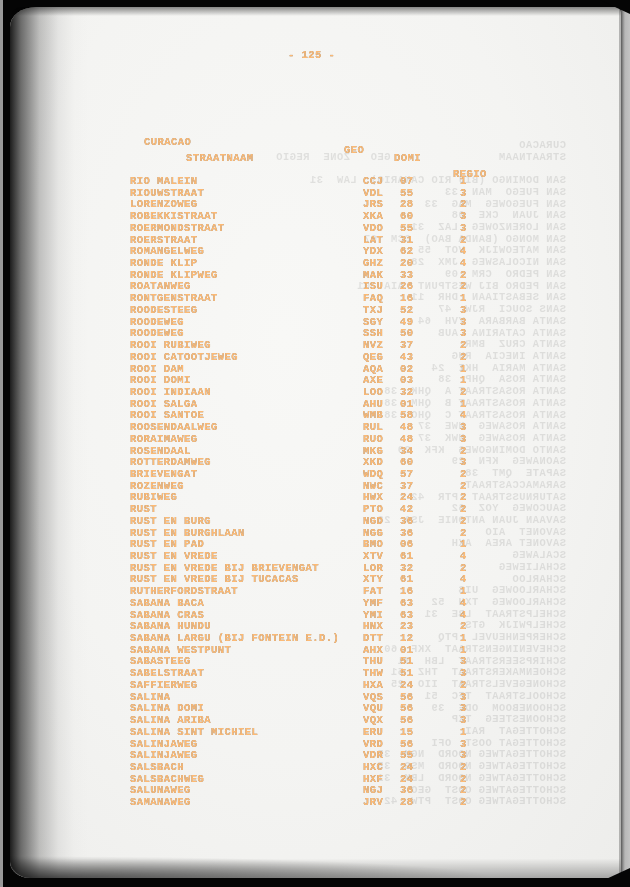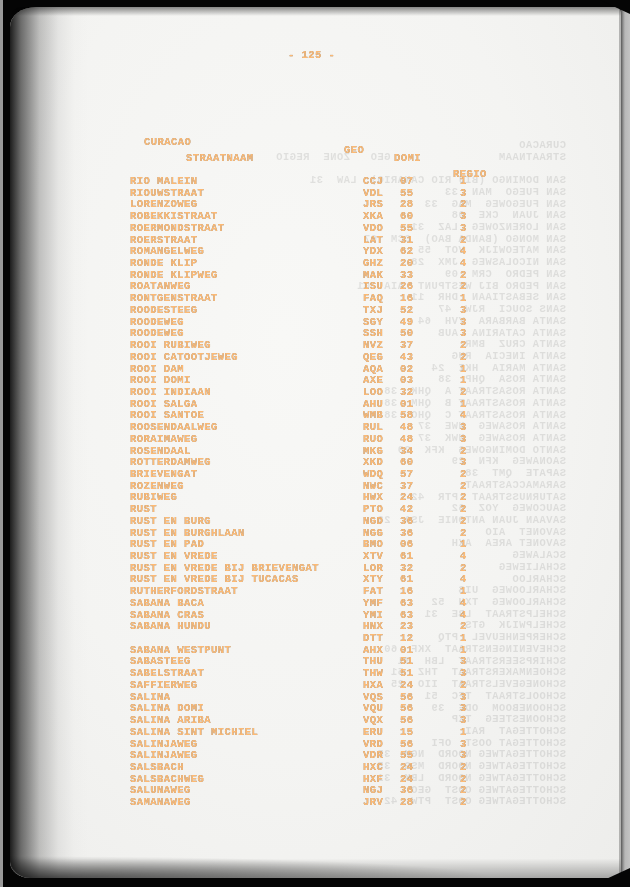--- a/index.html
+++ b/index.html
@@ -333,20 +333,21 @@
           <span class="c-zone">63</span>
           <span class="c-regio">4</span>
         </div>
         <div class="row">
           <span class="c-name">SABANA HUNDU</span>
           <span class="c-geo">HNX</span>
           <span class="c-zone">23</span>
           <span class="c-regio">2</span>
         </div>
         <div class="row">
+          <span class="c-name">SABANA LARGU (BIJ FONTEIN E.D.)</span>
           <span class="c-geo">DTT</span>
           <span class="c-zone">12</span>
           <span class="c-regio">1</span>
         </div>
         <div class="row">
           <span class="c-name">SABANA WESTPUNT</span>
           <span class="c-geo">AHX</span>
           <span class="c-zone">01</span>
           <span class="c-regio">1</span>
         </div>

